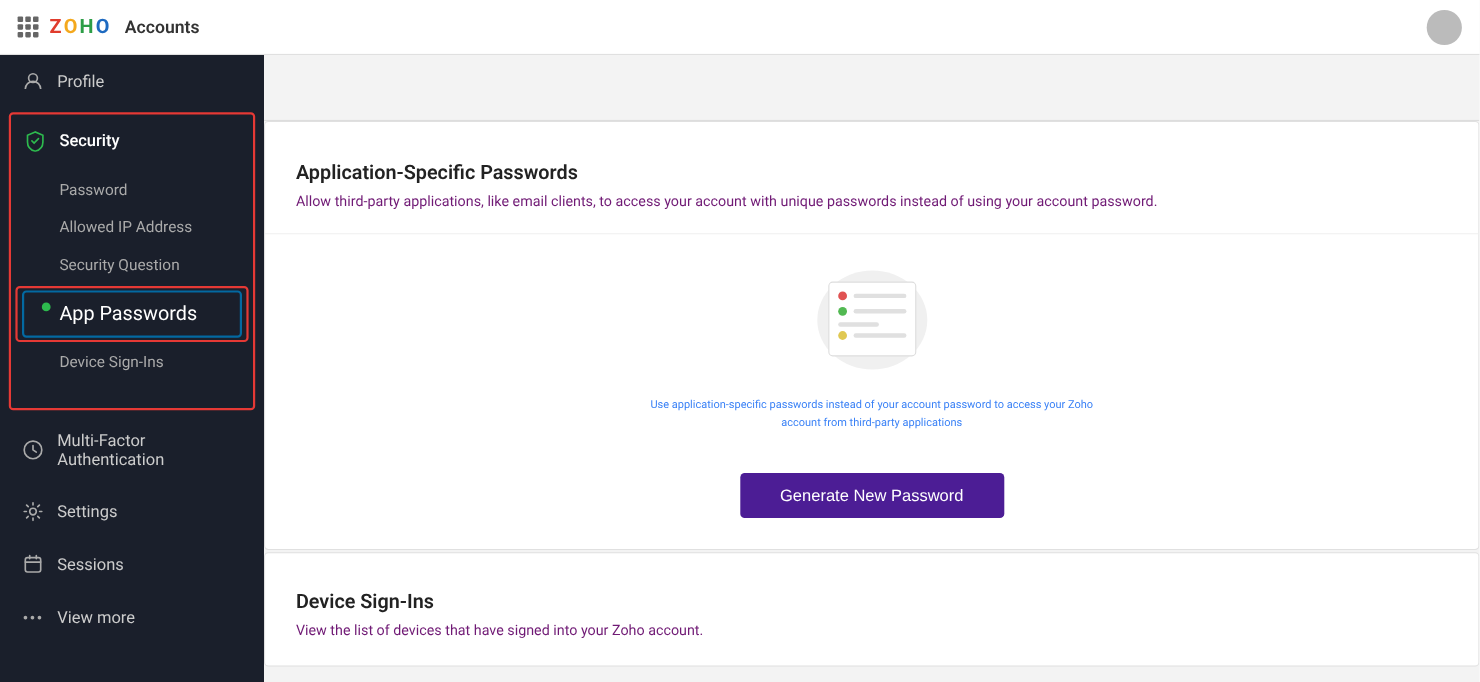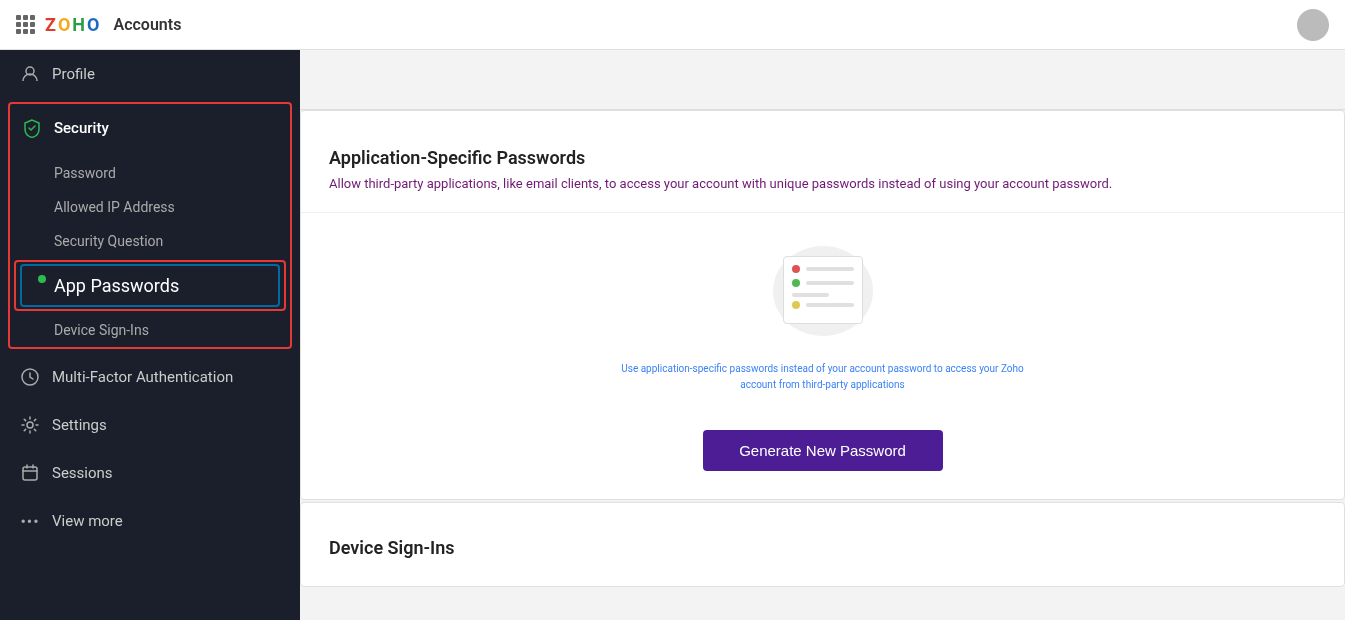--- a/index.html
+++ b/index.html
@@ -63,21 +63,21 @@
 
     
     .layout {
       display: flex;
       flex: 1;
       overflow: hidden;
     }
 
     
     .sidebar {
-      width: 300px;
+      width: 240px;
       background: #1a1f2b;
       color: #ccc;
       display: flex;
       flex-direction: column;
       overflow-y: auto;
       flex-shrink: 0;
     }
     .sidebar-item {
       display: flex;
       align-items: center;
@@ -106,21 +106,21 @@
       display: flex;
       align-items: center;
       gap: 12px;
       padding: 14px 12px;
       cursor: pointer;
       color: #fff;
       font-size: 15px;
       font-weight: 500;
     }
     .sub-items {
-      padding: 4px 0 0 0;
+      padding: 4px 0 24px 0;
     }
     .sub-item {
       padding: 9px 20px 9px 44px;
       font-size: 14px;
       color: #aaa;
       cursor: pointer;
     }
     .active-dot {
       width: 8px;
       height: 8px;
@@ -416,17 +416,18 @@
           </div>
         </div>
         <div class="card-desc">Use application-specific passwords instead of your account password to access your Zoho account from third-party applications</div>
         <button class="generate-btn">Generate New Password</button>
       </div>
     </div>
 
     <div class="device-card">
       <div class="device-card-header">
         <div class="card-title">Device Sign-Ins</div>
+        <div class="card-subtitle">View the list of devices that have signed into your Zoho account.</div>
       </div>
     </div>
 
   </div>
 </div>
 
 </body></html>

